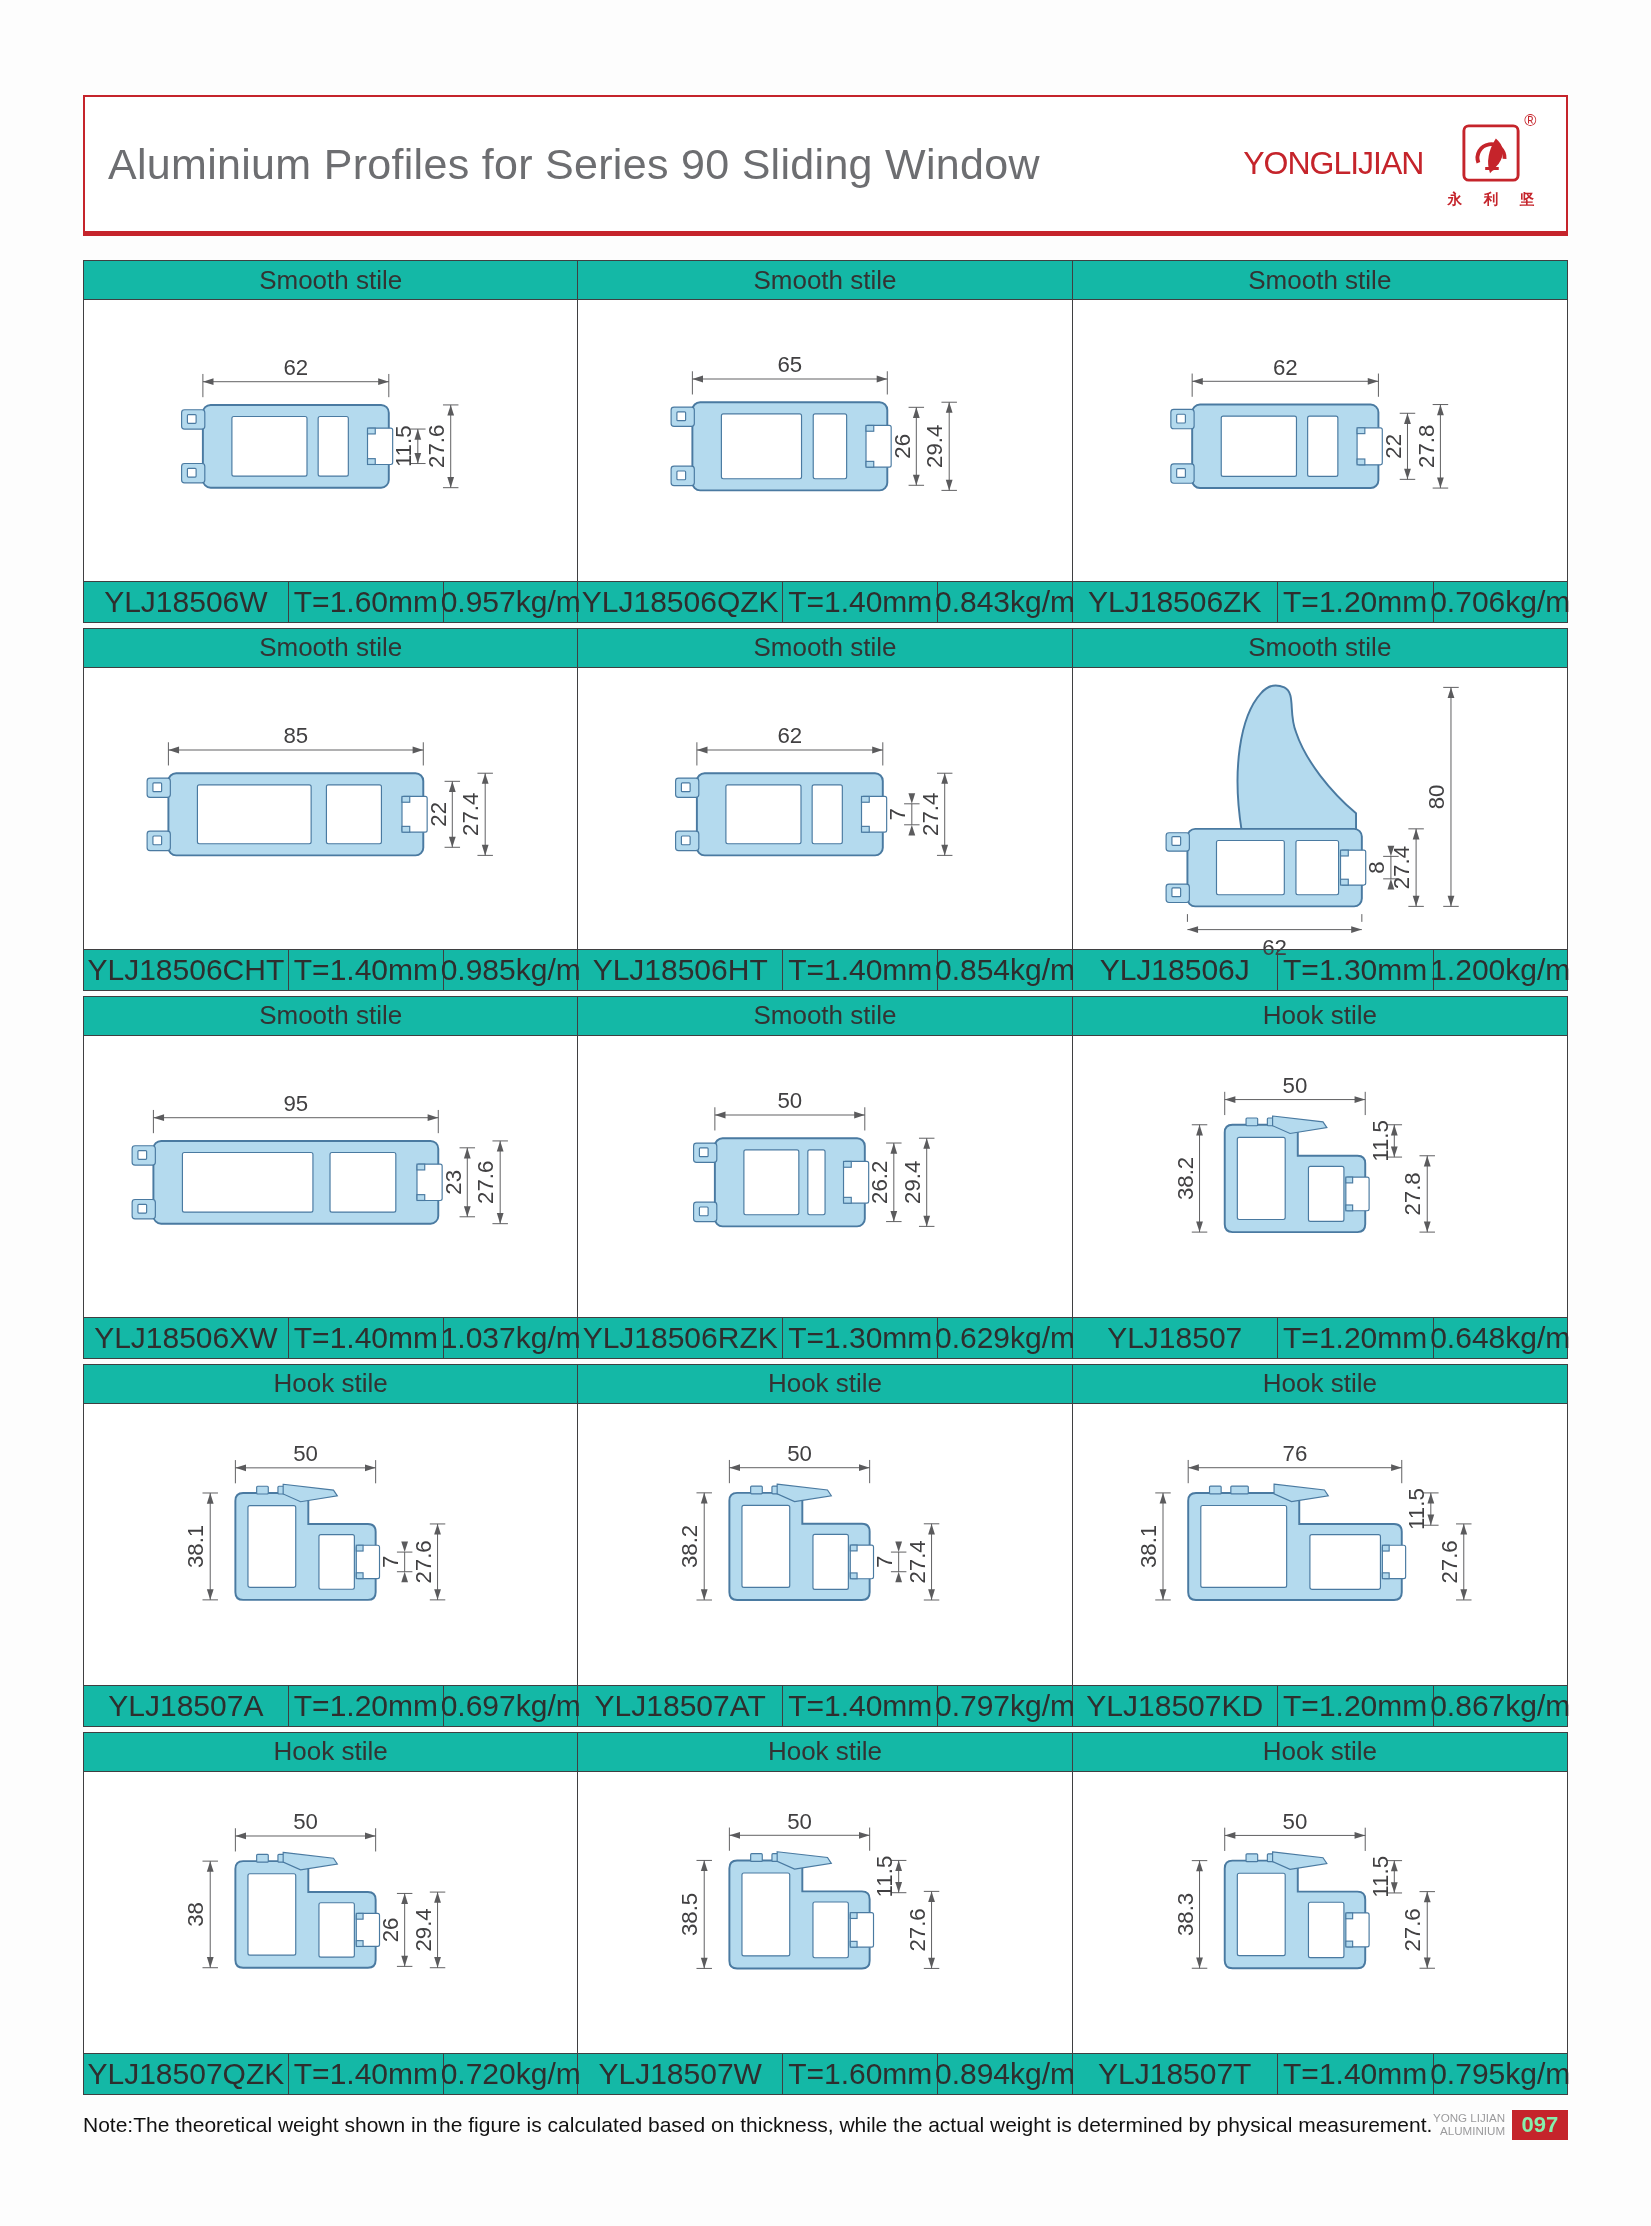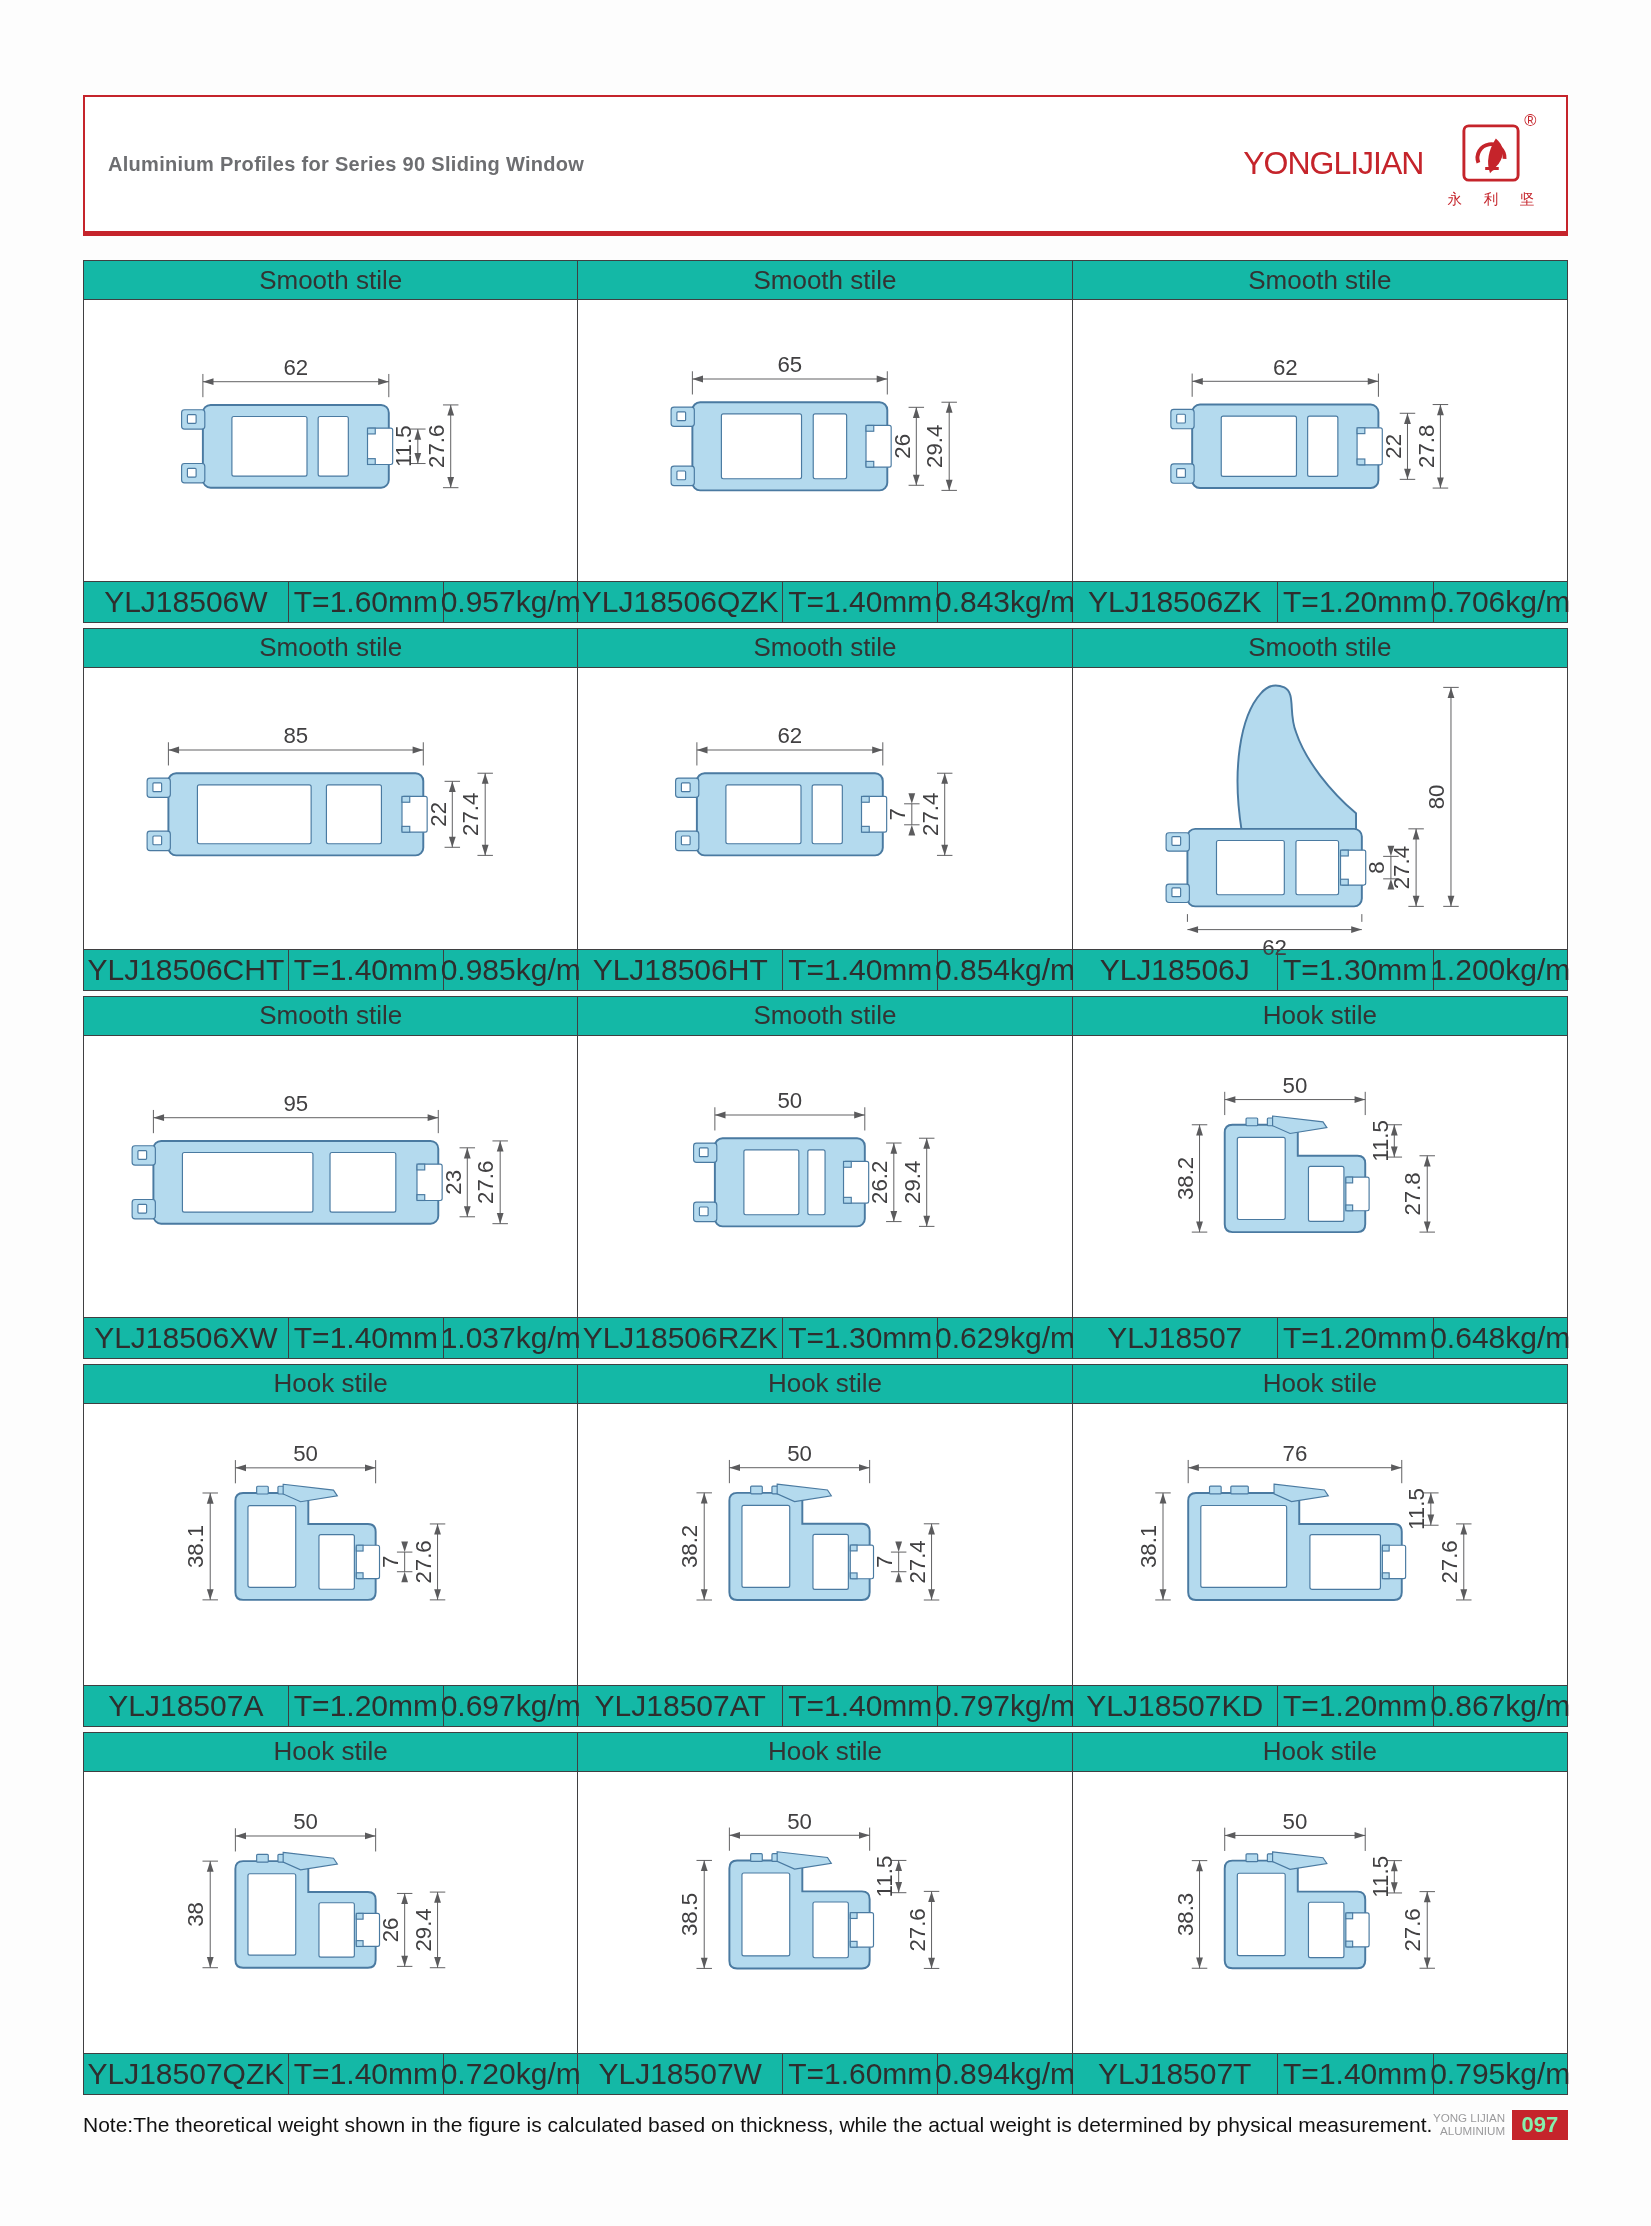--- a/index.html
+++ b/index.html
@@ -3,27 +3,27 @@
 <meta charset="utf-8">
 <style>
   :root{ --red:#c5242b; --border:#3f3f41; }
   *{margin:0;padding:0;box-sizing:border-box}
   body{background:#fff;font-family:"Liberation Sans",sans-serif}
   .page{position:relative;width:1652px;height:2226px;background:#fdfdfd;overflow:hidden}
   .content{position:absolute;left:83px;top:95px;width:1485px}
 
   .header-box{height:141px;border:2.9px solid var(--red);border-bottom-width:5.8px;display:flex;
               align-items:center;justify-content:space-between;padding:0 23px;background:#fff}
-  .title{font-size:20px;font-weight:bold;color:#6d6e71;letter-spacing:0.3px}
+  .title{font-size:43px;font-weight:normal;color:#6d6e71;letter-spacing:0.3px}
   .brand{display:flex;align-items:center;gap:15.5px}
   .brand-text{color:var(--red);font-size:32px;font-weight:normal;letter-spacing:-1px}
   .logo-wrap{display:flex;flex-direction:column;align-items:center;margin-top:3.9px}
   .logo-row{position:relative}
   .reg{position:absolute;top:-11.6px;right:-15.5px;color:var(--red);font-size:16.5px}
-  .brand-cn{color:var(--red);font-size:14.6px;letter-spacing:8.7px;margin-top:3px;font-weight:normal;white-space:nowrap;margin-left:8.7px}
+  .brand-cn{color:var(--red);font-size:14.6px;letter-spacing:8.7px;margin-top:3px;font-weight:bold;white-space:nowrap;margin-left:8.7px}
 
   .grid{margin-top:24px}
   .row-block{display:grid;grid-template-columns:1fr 1fr 1fr;border:1.9px solid var(--border);margin-bottom:4.9px;background:#14b8a6}
   .cell{border-right:1.9px solid var(--border);display:flex;flex-direction:column}
   .cell:last-child{border-right:none}
   .cell-head{height:39px;border-bottom:1.9px solid var(--border);display:flex;align-items:center;justify-content:center;
              font-size:26px;color:#333}
   .cell-draw{height:281px;position:relative;background:#fff}
   .cell-draw svg{display:block;width:100%;height:100%;overflow:visible}
   .cell-info{height:41px;border-top:1.9px solid var(--border);display:flex;font-size:30px;color:#2e2e2e}

